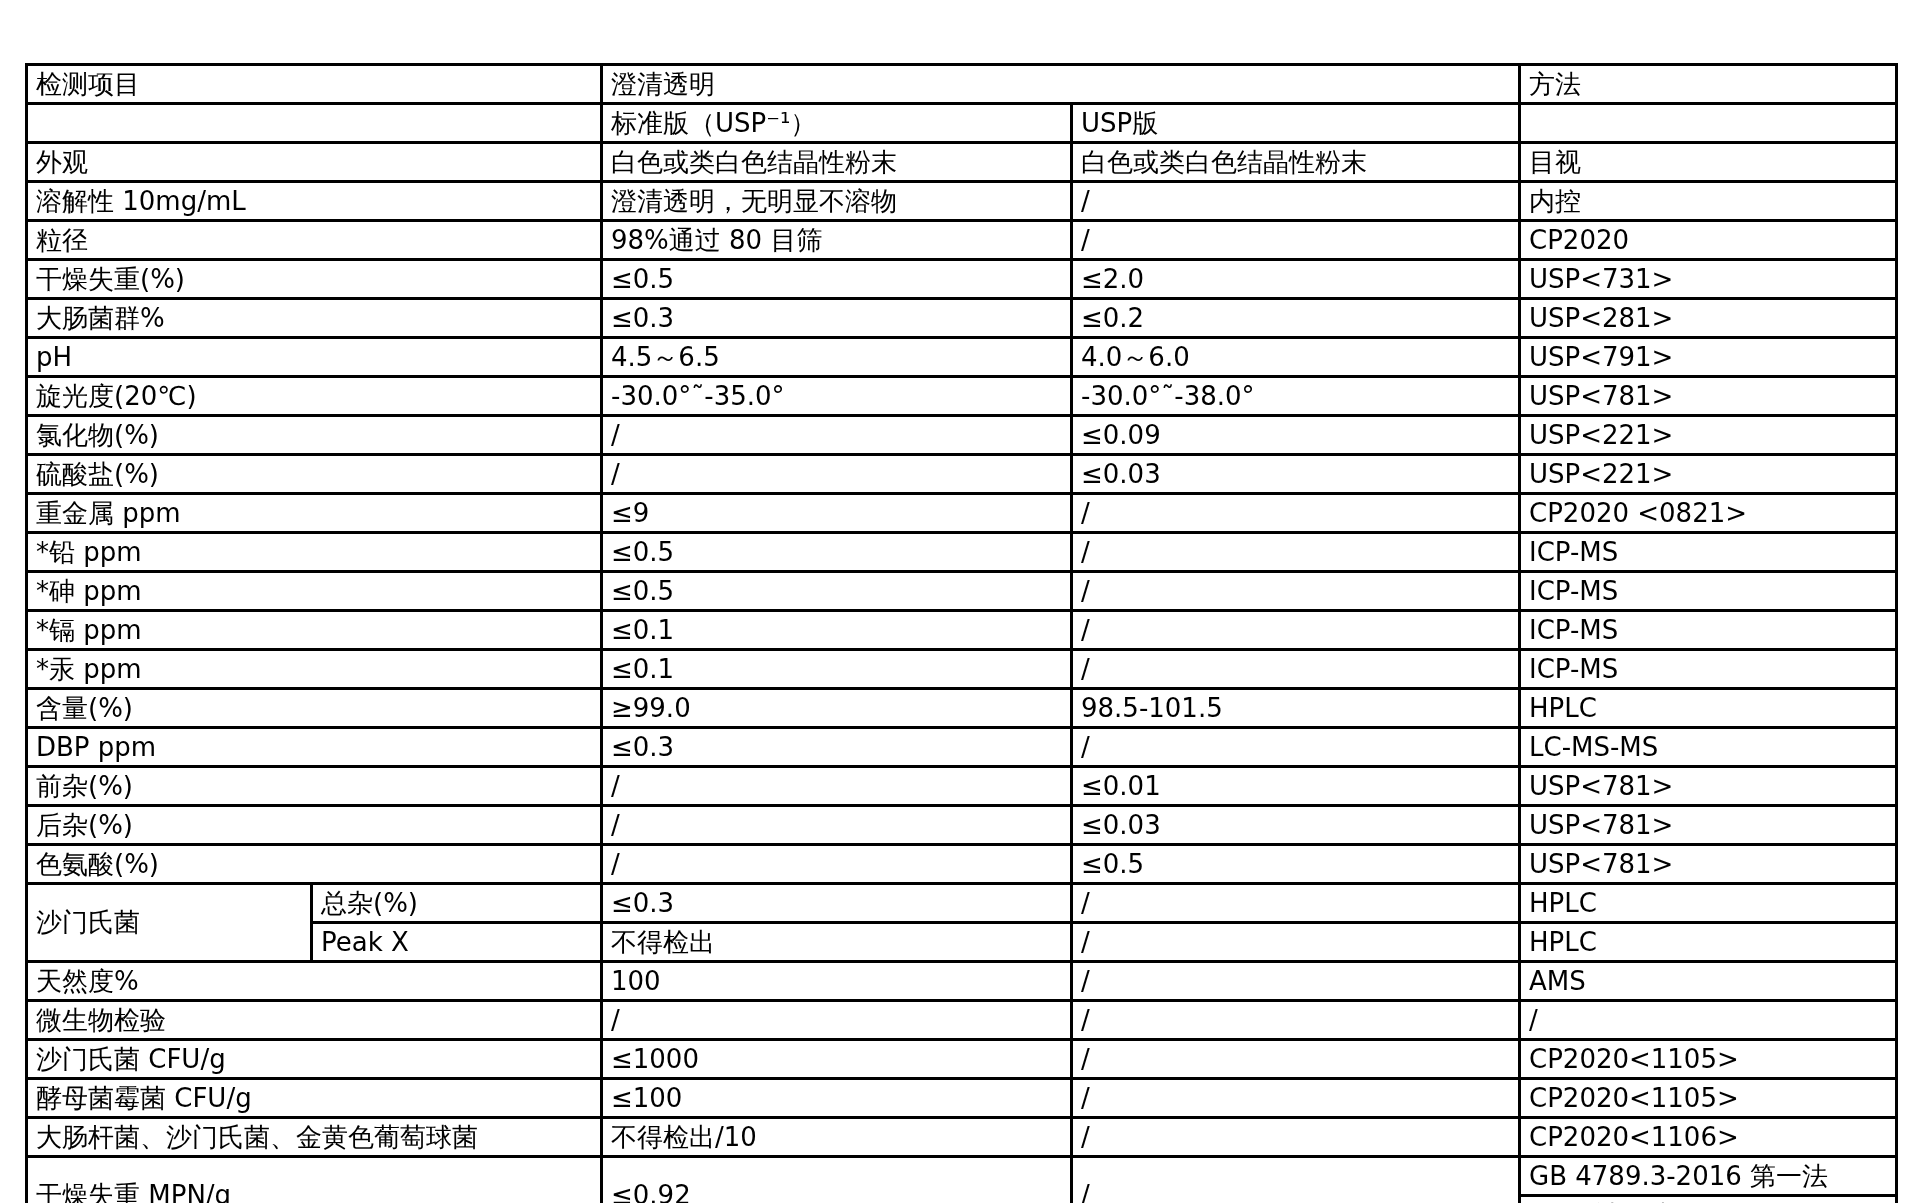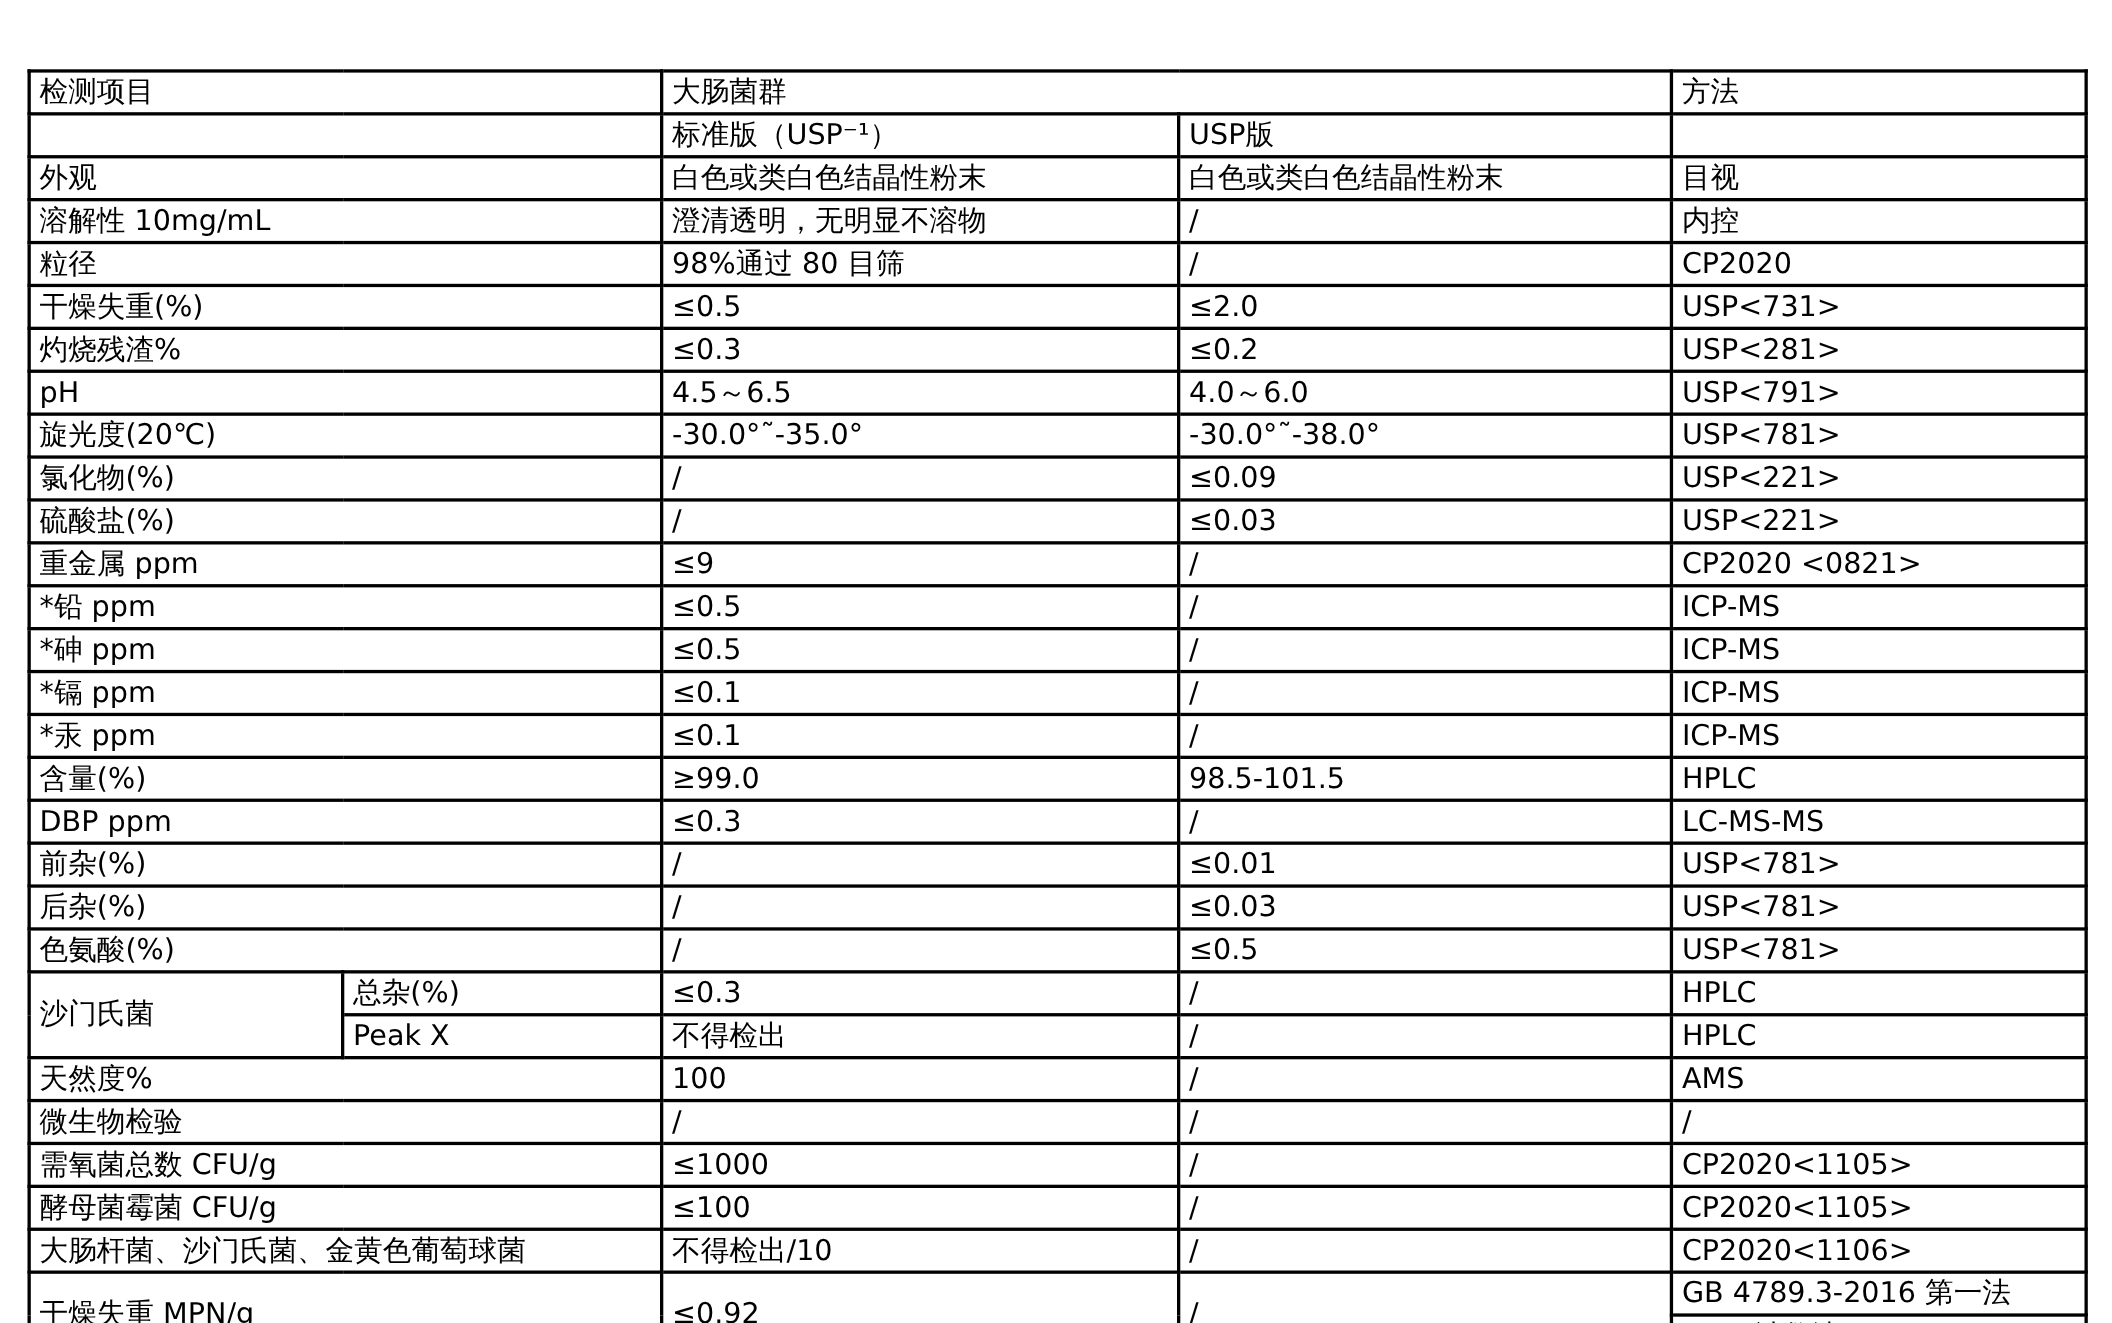--- a/index.html
+++ b/index.html
@@ -39,21 +39,21 @@
   <colgroup>
     <col style="width:285px">
     <col style="width:290px">
     <col style="width:470px">
     <col style="width:448px">
     <col style="width:377px">
   </colgroup>
   <thead>
     <tr>
       <td colspan="2">检测项目</td>
-      <td colspan="2">大肠菌群</td>
+      <td colspan="2">澄清透明</td>
       <td>方法</td>
     </tr>
     <tr>
       <td colspan="2"></td>
       <td>标准版（USP⁻¹）</td>
       <td>USP版</td>
       <td></td>
     </tr>
   </thead>
   <tbody id="tbody">
@@ -75,21 +75,21 @@
         <td>/</td>
         <td>CP2020</td>
       </tr>
       <tr>
         <td colspan="2">干燥失重(%)</td>
         <td>≤0.5</td>
         <td>≤2.0</td>
         <td>USP&lt;731&gt;</td>
       </tr>
       <tr>
-        <td colspan="2">灼烧残渣%</td>
+        <td colspan="2">大肠菌群%</td>
         <td>≤0.3</td>
         <td>≤0.2</td>
         <td>USP&lt;281&gt;</td>
       </tr>
       <tr>
         <td colspan="2">pH</td>
         <td>4.5～6.5</td>
         <td>4.0～6.0</td>
         <td>USP&lt;791&gt;</td>
       </tr>
@@ -190,21 +190,21 @@
         <td>/</td>
         <td>AMS</td>
       </tr>
       <tr>
         <td colspan="2">微生物检验</td>
         <td>/</td>
         <td>/</td>
         <td>/</td>
       </tr>
       <tr>
-        <td colspan="2">需氧菌总数 CFU/g</td>
+        <td colspan="2">沙门氏菌 CFU/g</td>
         <td>≤1000</td>
         <td>/</td>
         <td>CP2020&lt;1105&gt;</td>
       </tr>
       <tr>
         <td colspan="2">酵母菌霉菌 CFU/g</td>
         <td>≤100</td>
         <td>/</td>
         <td>CP2020&lt;1105&gt;</td>
       </tr>

